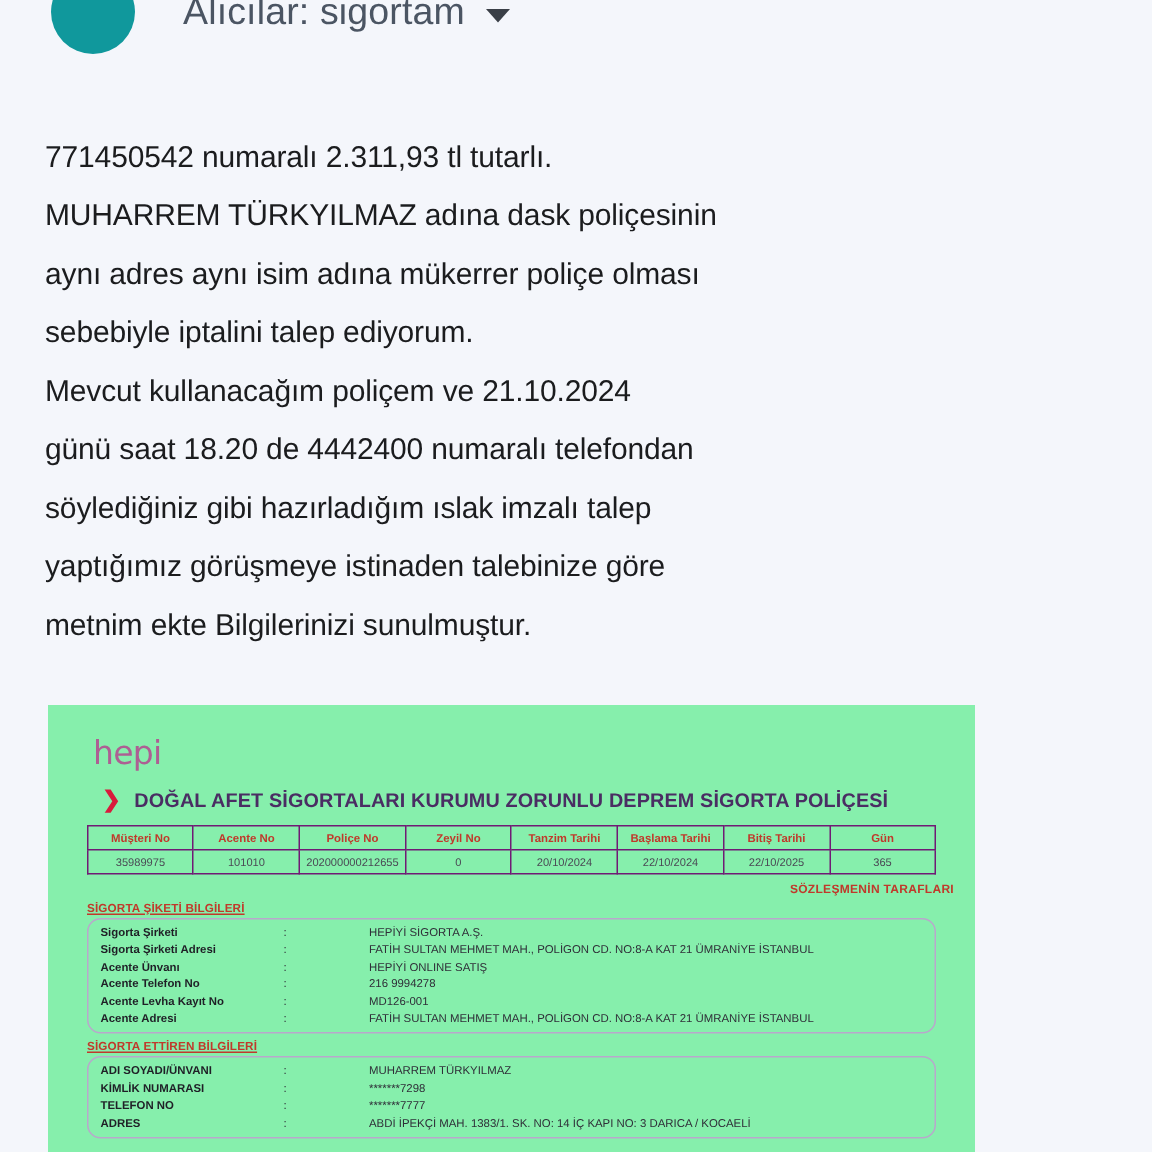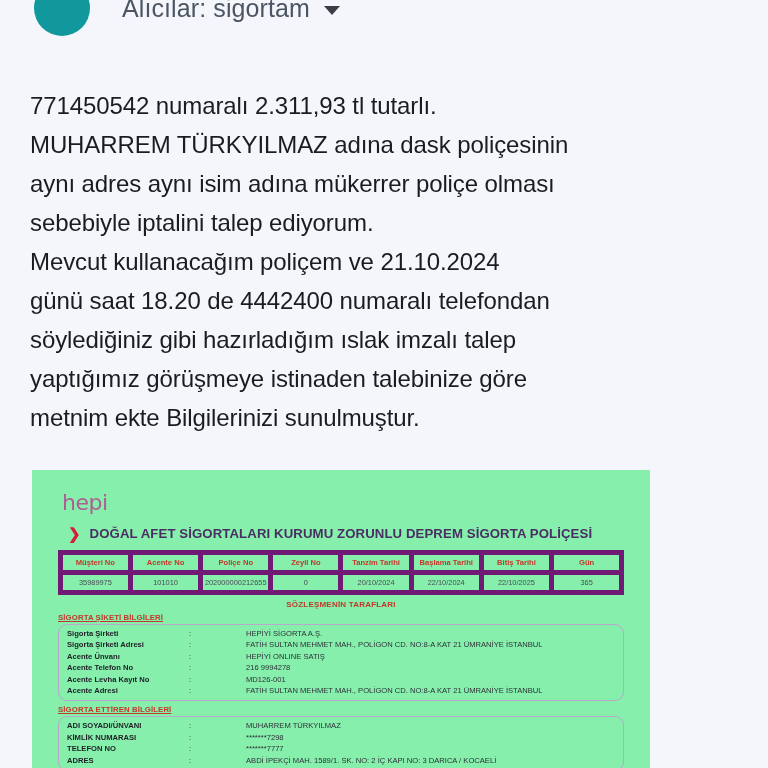--- a/index.html
+++ b/index.html
@@ -56,21 +56,21 @@
     border-top: 9px solid #3a3f47;
     margin-top: 4px;
   }
 
   
   .message-body {
     position: absolute;
     top: 86px;
     left: 30px;
     width: 716px;
-    font-size: 24px;
+    font-size: 20px;
     line-height: 39px;
     color: #1b1c1e;
     letter-spacing: -0.1px;
   }
   .message-body p {
     margin: 0;
   }
 
   
   .doc-card {
@@ -115,37 +115,37 @@
 
   
   table.policy-table {
     width: 96%;
     margin: 9px auto 0 auto;
     border-collapse: collapse;
     table-layout: fixed;
   }
   table.policy-table th,
   table.policy-table td {
-    border: 5px solid #701a75;
+    border: 1px solid #701a75;
     text-align: center;
     font-size: 7.6px;
     padding: 3px 1px;
     color: #c0392b;
     font-weight: bold;
     overflow: hidden;
     white-space: nowrap;
   }
   table.policy-table td {
     color: #4a4a55;
     font-weight: normal;
     font-size: 7.4px;
   }
 
   .contract-parties {
-    text-align: center;
+    text-align: right;
     color: #c0392b;
     font-size: 8px;
     font-weight: bold;
     margin: 5px 0 4px 0;
     letter-spacing: .2px;
   }
 
   .section-label {
     color: #c0392b;
     font-size: 7.8px;
@@ -293,17 +293,17 @@
       <span class="info-val">*******7298</span>
     </div>
     <div class="info-row">
       <span class="info-key">TELEFON NO</span>
       <span class="info-colon">:</span>
       <span class="info-val">*******7777</span>
     </div>
     <div class="info-row">
       <span class="info-key">ADRES</span>
       <span class="info-colon">:</span>
-      <span class="info-val">ABDİ İPEKÇİ MAH. 1589/1. SK. NO: 2  İÇ KAPI NO: 3 DARICA / KOCAELİ</span>
+      <span class="info-val">ABDİ İPEKÇİ MAH. 1383/1. SK. NO: 14  İÇ KAPI NO: 3 DARICA / KOCAELİ</span>
     </div>
   </div>
 
 </div>
 
 </body></html>

